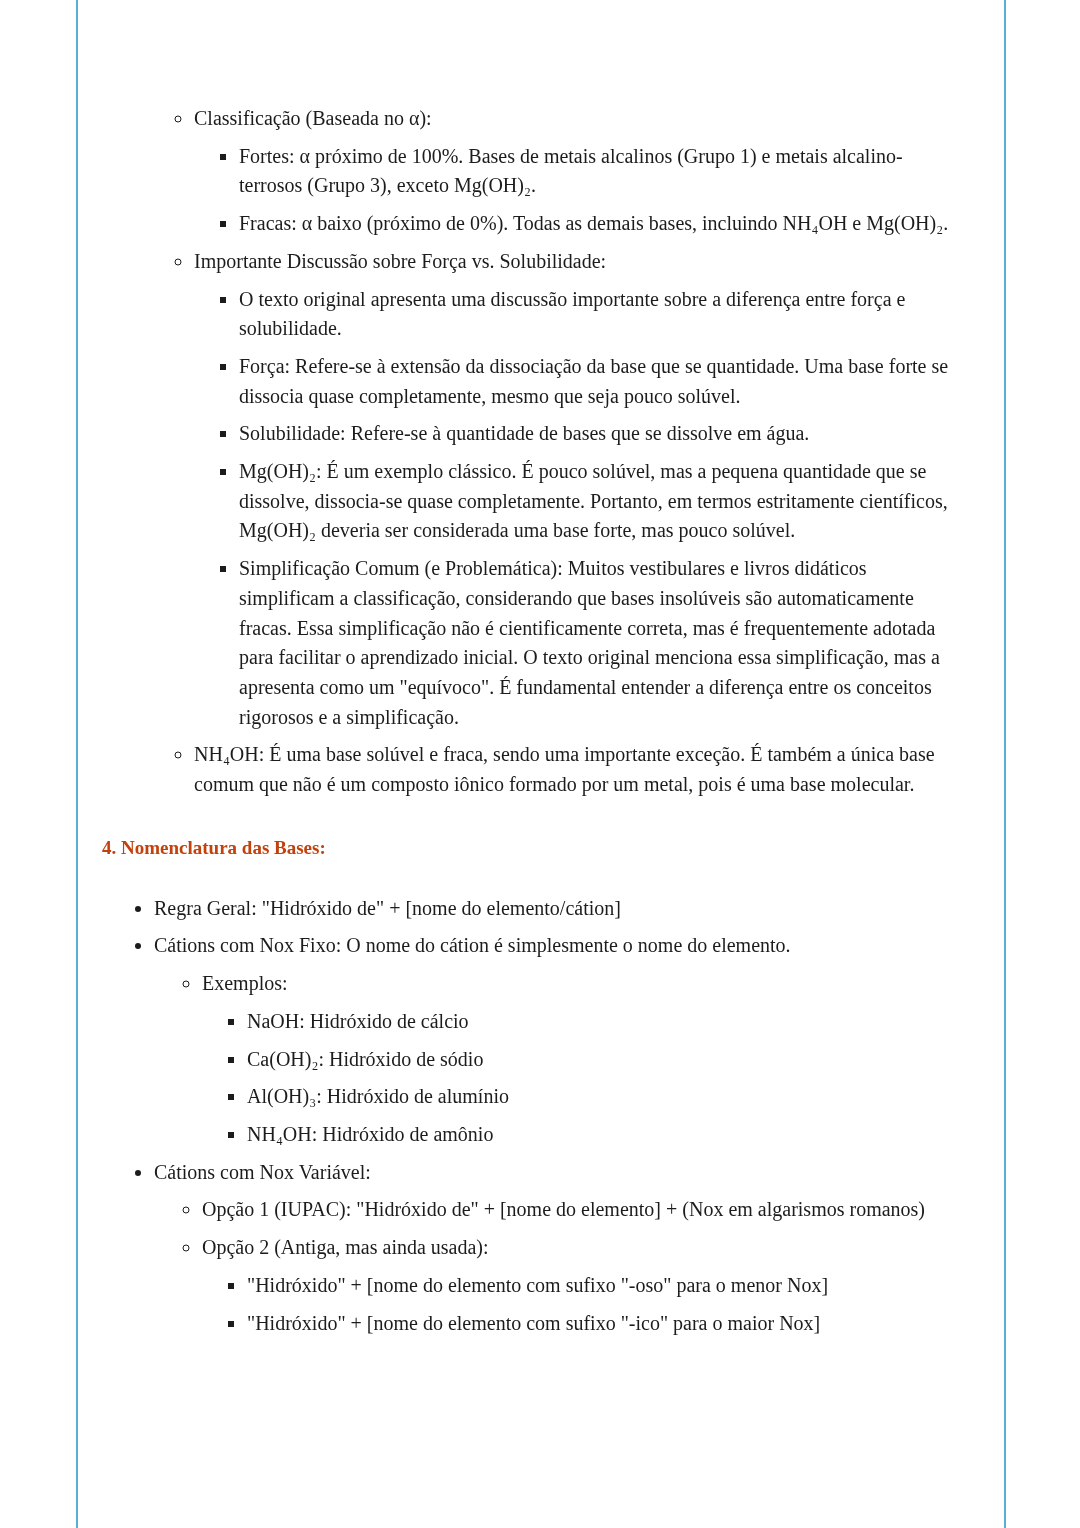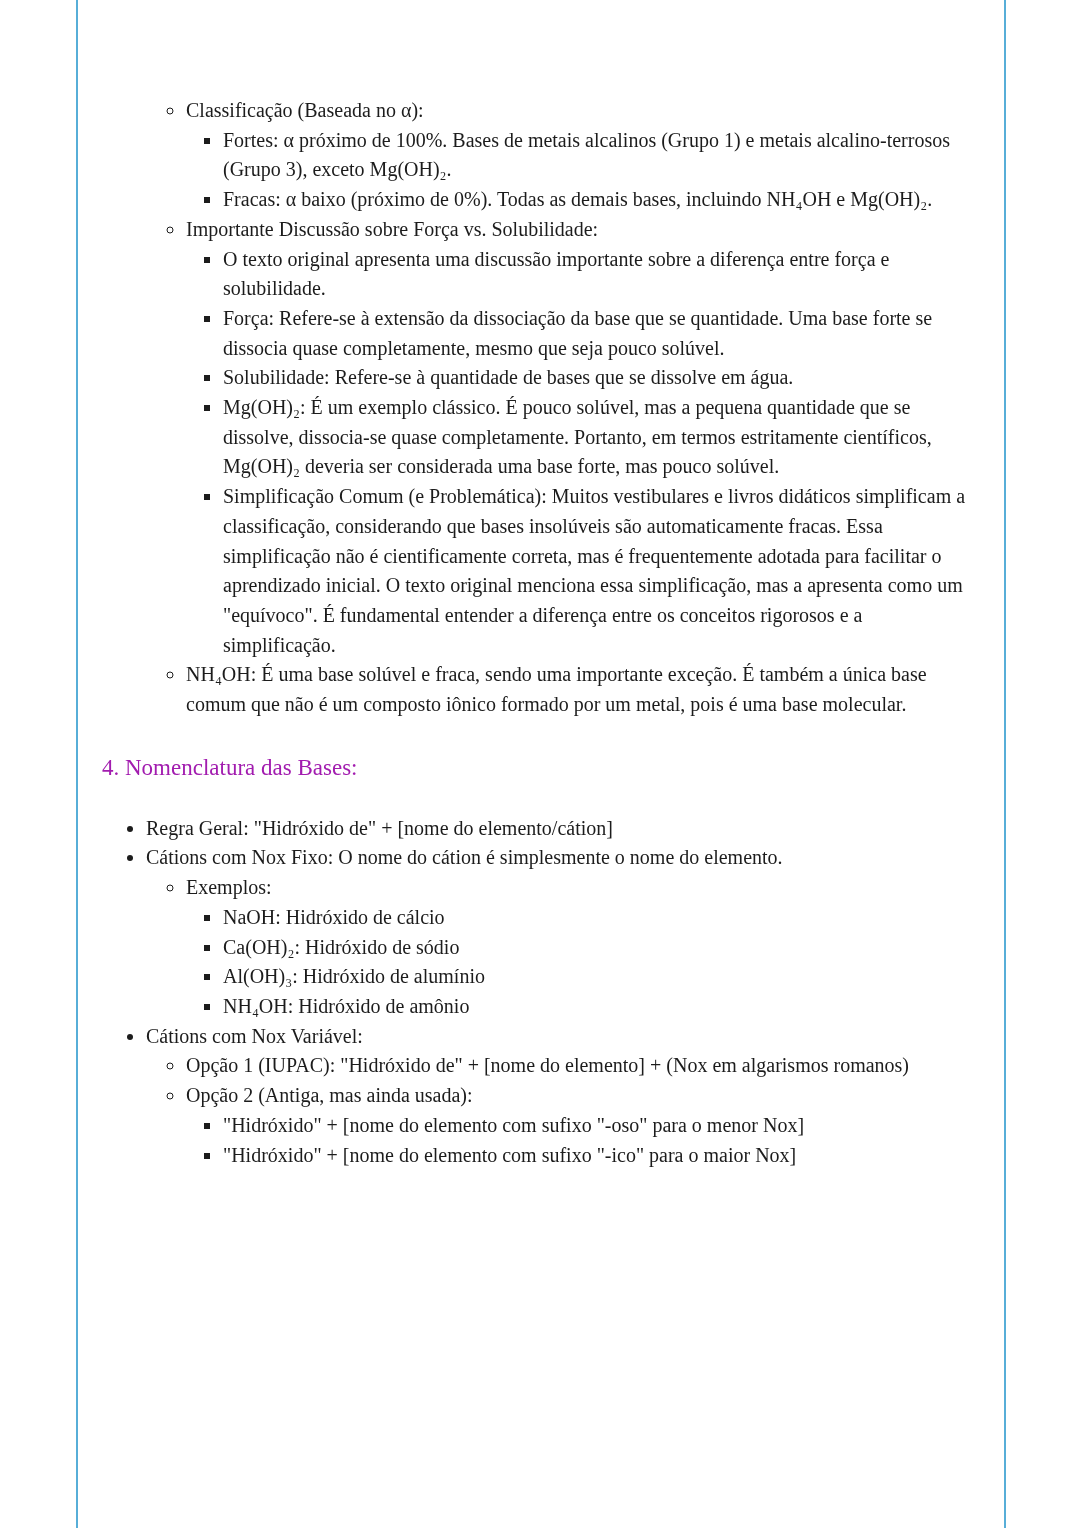--- a/index.html
+++ b/index.html
@@ -34,36 +34,36 @@
     font-size: 20px;
     line-height: 29.7px;
     box-sizing: border-box;
   }
 
   ul {
     margin: 0;
     padding: 0;
     list-style-position: outside;
   }
-  li { margin: 0; padding: 0; }
+  li { margin: 8px; padding: 0; }
 
   
   #continued-list > ul        { list-style-type: circle; padding-left: 84px; }
   #continued-list ul ul       { list-style-type: square; padding-left: 37px; }
 
   #nomenclatura-list > ul     { list-style-type: disc;   padding-left: 44px; }
   #nomenclatura-list ul ul    { list-style-type: circle; padding-left: 40px; }
   #nomenclatura-list ul ul ul { list-style-type: square; padding-left: 37px; }
 
   h2.section-heading {
-    font-size: 23px;
+    font-size: 19px;
     line-height: 30px;
-    font-weight: normal;
+    font-weight: bold;
     margin: 33px 0 31px 0;
-    color: #a21caf;
+    color: #c2410c;
   }
 </style>
 </head>
 <body>
 
 <div class="page-rule left" style="background: rgb(87, 174, 216);"></div>
 <div class="page-rule right" style="background: rgb(87, 174, 216);"></div>
 
 <div class="content">
 

